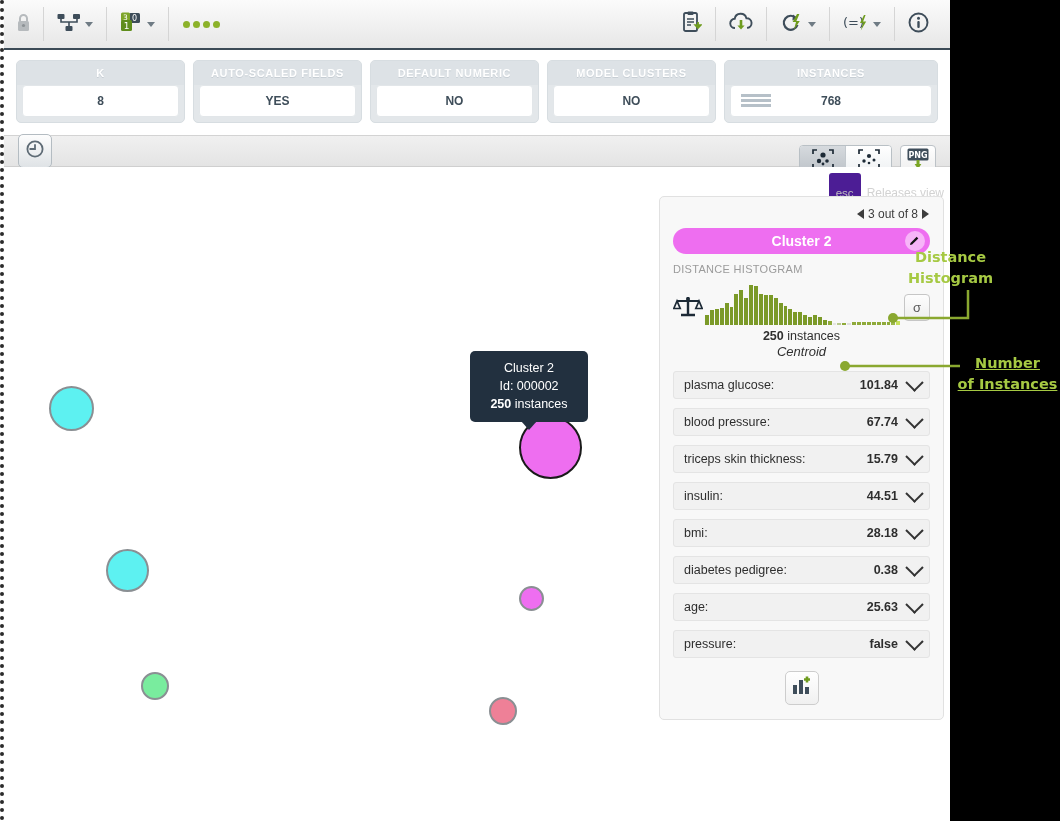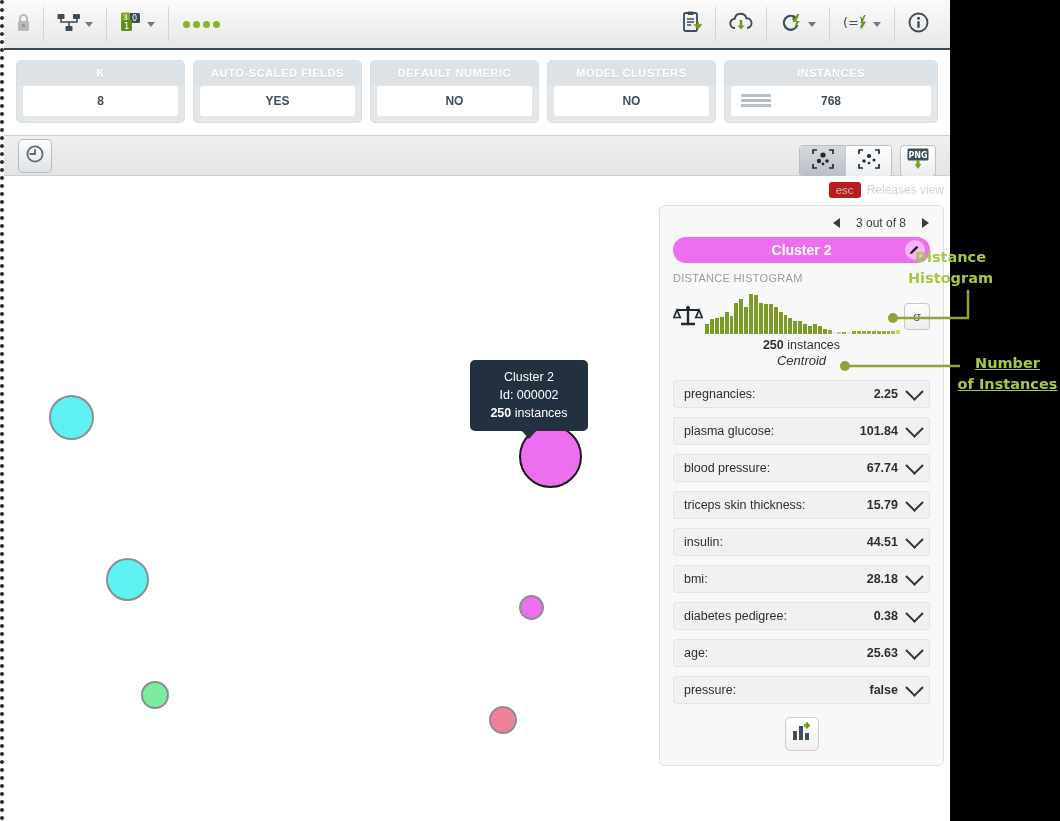--- a/index.html
+++ b/index.html
@@ -110,21 +110,21 @@
     justify-content: center;
     font-size: 12px;
     font-weight: bold;
     color: #3f4e5a;
     position: relative;
   }
   .sum-body .lines-icon { position: absolute; left: 10px; top: 8px; }
 
   
   .viz-toolbar {
-    height: 41px;
+    height: 32px;
     background: linear-gradient(to bottom, #f0f0f0 0%, #e4e4e4 100%);
     border-top: 1px solid #d3d3d3;
     border-bottom: 1px solid #cfcfcf;
     display: flex;
     align-items: center;
     padding: 0 14px;
     box-sizing: border-box;
     position: relative;
   }
   .round-btn {
@@ -193,44 +193,44 @@
   }
   .tooltip b { font-weight: bold; }
 
   .esc-hint {
     position: absolute;
     right: 6px; top: 6px;
     display: flex; align-items: center; gap: 6px;
     font-size: 12px; color: #d2d2d2;
   }
   .esc-key {
-    background: #b91c1c;
+    background: #4c1d95;
     color: #c0c0c0;
     border-radius: 3px;
-    padding: 2px 7px;
+    padding: 14px 7px;
     font-size: 11.5px;
   }
 
   
   .panel {
     position: absolute;
     left: 655px; top: 217px;
     width: 285px;
     background: #f8f8f8;
     border: 1px solid #e1e1e1;
     border-radius: 5px;
     box-sizing: border-box;
     padding: 8px 13px 14px 13px;
   }
   .pager {
     text-align: right;
     font-size: 12px;
     color: #3d3d3d;
     padding: 2px 1px 7px 0;
-    display: flex; justify-content: flex-end; align-items: center; gap: 16px;
+    display: flex; justify-content: flex-end; align-items: center; gap: 4px;
   }
   .arrow-l { width:0;height:0;border-top:5px solid transparent;border-bottom:5px solid transparent;border-right:7px solid #3d3d3d; }
   .arrow-r { width:0;height:0;border-top:5px solid transparent;border-bottom:5px solid transparent;border-left:7px solid #3d3d3d; }
   .cluster-pill {
     background: #ee6ef0;
     border-radius: 14px;
     height: 26px;
     display: flex; align-items: center; justify-content: center;
     position: relative;
     color: #fff;
@@ -610,25 +610,20 @@
         </div>
 
         <div class="inst-line">
           <b>250</b>
           <span>instances</span>
         </div>
         <div class="centroid-line">Centroid</div>
 
         <div class="field-list">
           <div class="field-row">
-            <span class="field-name">pregnancies:</span>
-            <span class="field-value">2.25</span>
-            <span class="chev"></span>
-          </div>
-          <div class="field-row">
             <span class="field-name">plasma glucose:</span>
             <span class="field-value">101.84</span>
             <span class="chev"></span>
           </div>
           <div class="field-row">
             <span class="field-name">blood pressure:</span>
             <span class="field-value">67.74</span>
             <span class="chev"></span>
           </div>
           <div class="field-row">

